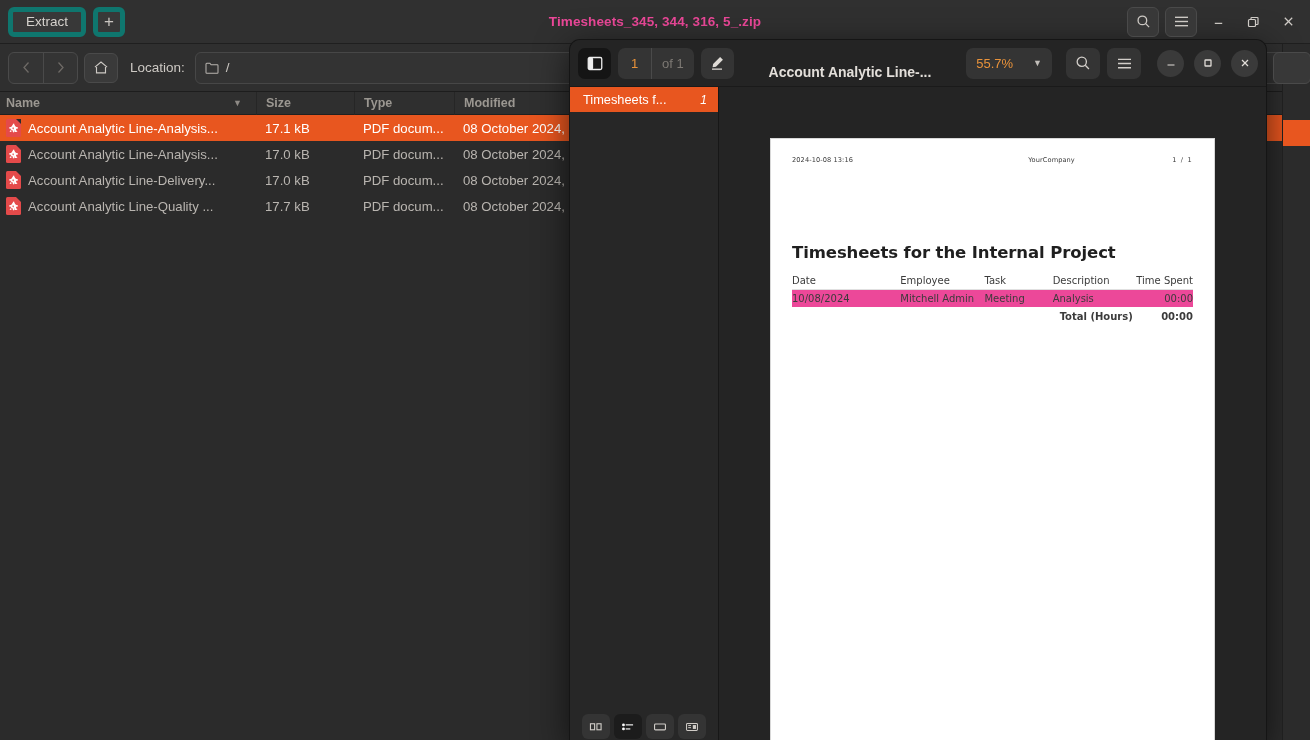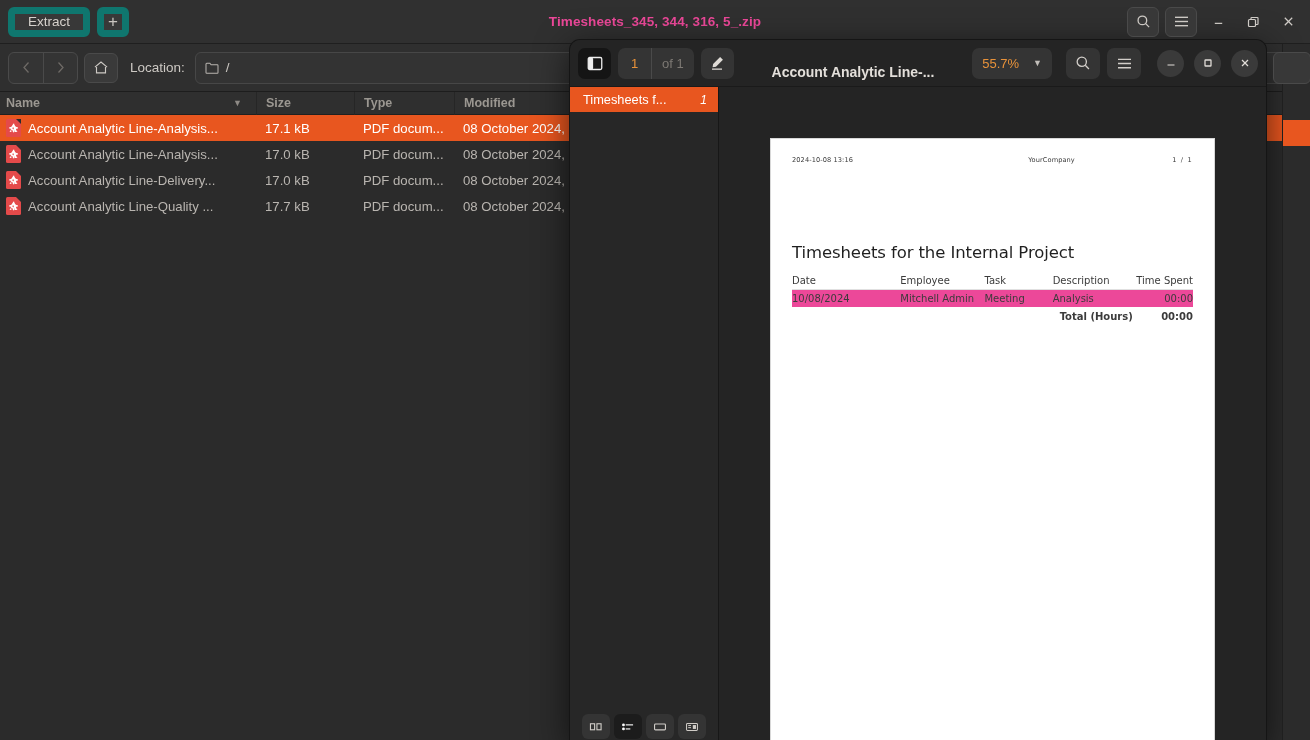--- a/index.html
+++ b/index.html
@@ -21,21 +21,21 @@
     height: 44px; min-height: 44px;
     background: #303030;
     border-bottom: 1px solid #1f1f1f;
     display: flex; align-items: center;
     padding: 0 8px;
     position: relative;
   }
   .fm-btn {
     height: 30px;
     background: #383838;
-    border: 7px solid #0f766e;
+    border: 5px solid #0f766e;
     border-radius: 6px;
     color: #d6d2cd;
     font-size: 13.5px;
     display: flex; align-items: center; justify-content: center;
     padding: 0 13px;
     margin-right: 7px;
     cursor: pointer;
     white-space: nowrap;
   }
   .fm-btn.icon-only { width: 32px; padding: 0; font-size: 17px; color: #c9c5c0; }
@@ -210,21 +210,21 @@
   .pv-annot { width: 33px; margin-right: 9px; }
   .pv-title {
     flex: 1; text-align: center;
     color: #e3dfda; font-size: 14px; font-weight: bold;
     overflow: hidden; white-space: nowrap;
     padding: 0 6px;
     margin-top: 18px;
   }
   .pv-zoom {
     height: 31px; background: #343434; border-radius: 7px;
-    display: flex; align-items: center; gap: 14px;
+    display: flex; align-items: center; gap: 20px;
     padding: 0 10px; margin-left: 9px; margin-right: 7px;
     color: #e8923a; font-size: 13px; cursor: pointer;
   }
   .pv-zoom .chev { color: #c2beb9; font-size: 9px; }
   .pv-iconbtn { width: 34px; height: 31px; border-radius: 7px; background: #343434;
     display:flex;align-items:center;justify-content:center;margin-left:7px;cursor:pointer;color:#d2cec9; }
   .pv-wctrl {
     width: 27px; height: 27px; border-radius: 50%;
     background: #3a3a3a; color: #e0dcd7;
     display: flex; align-items: center; justify-content: center;
@@ -281,21 +281,21 @@
   }
   .pp-head {
     display: flex; justify-content: space-between;
     font-size: 6.6px; color: #3a3a3a;
     letter-spacing: .1px;
   }
   .pp-head .mid { margin-left: 78px; }
   .pp-head .pn  { letter-spacing: 1.2px; text-align: right; }
   .pp-title {
     margin-top: 79px;
-    font-size: 16.5px; font-weight: normal; color: #1f1f1f;
+    font-size: 16.5px; font-weight: bold; color: #1f1f1f;
     letter-spacing: -.1px;
   }
   .pp-table { width: 100%; border-collapse: collapse; margin-top: 11px; font-size: 10px; }
   .pp-table th {
     text-align: left; font-weight: normal; color: #3b3b3b;
     padding: 2px 0 3px 0;
     border-bottom: .6px solid #e0e0e0;
   }
   .pp-table th.num, .pp-table td.num { text-align: right; }
   .pp-table td { padding: 3px 0; color: #3b3b3b; }

